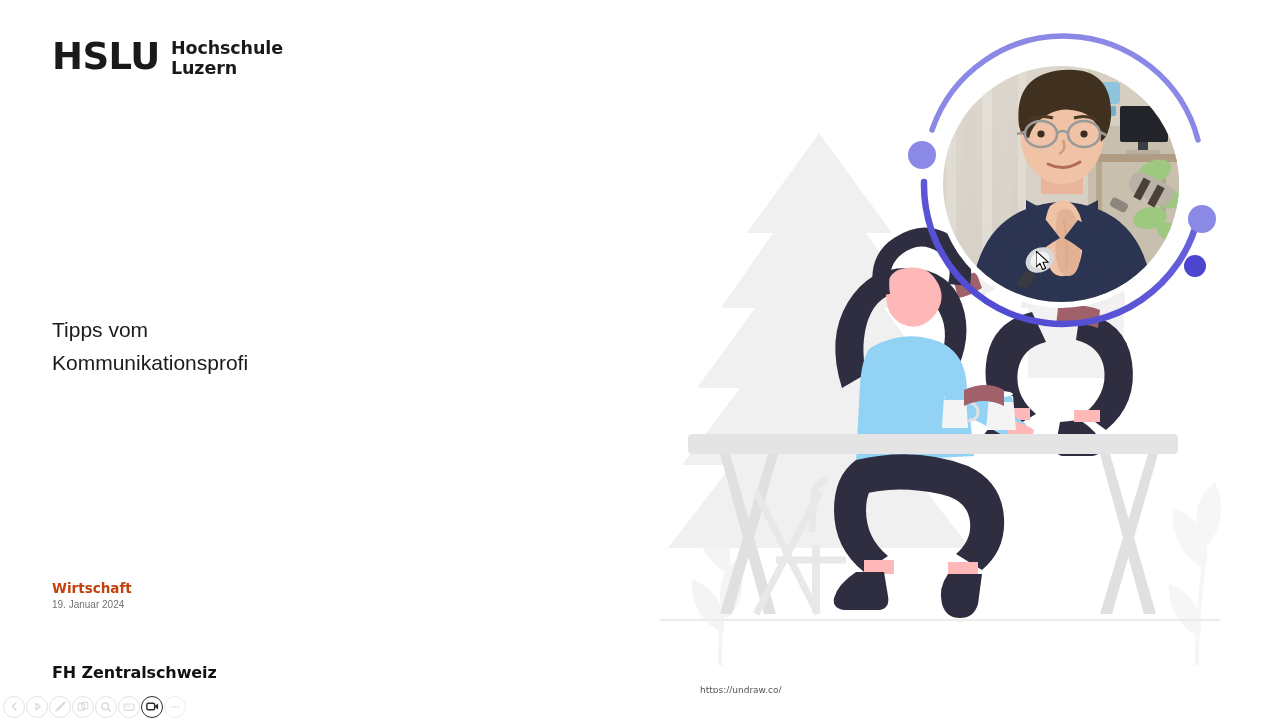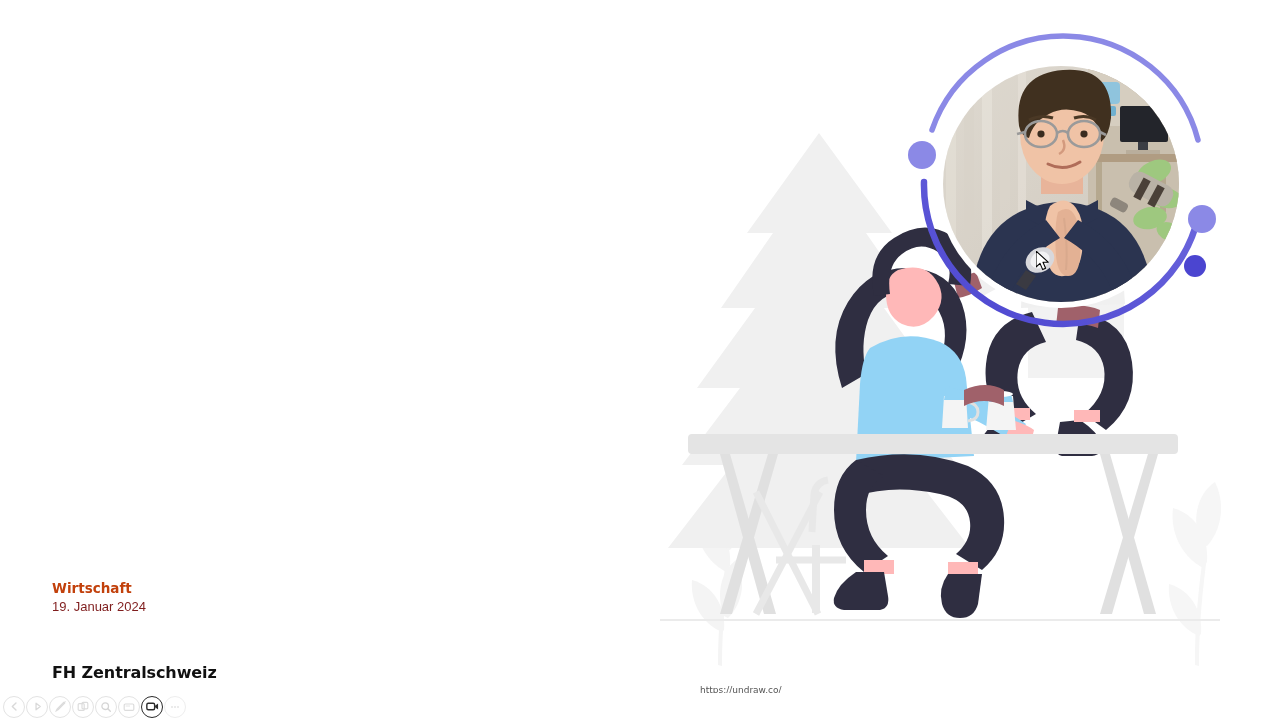--- a/index.html
+++ b/index.html
@@ -93,23 +93,23 @@
     top: 580px;
     font-family: "DejaVu Sans", sans-serif;
     font-size: 13.5px;
     font-weight: 700;
     color: #c2410c;
   }
   .meta-date {
     position: absolute;
     left: 52px;
     top: 599px;
-    font-size: 13px;
+    font-size: 10px;
     font-weight: 400;
-    color: #7f1d1d;
+    color: #737373;
   }
   .meta-org {
     position: absolute;
     left: 52px;
     top: 663px;
     font-family: "DejaVu Sans", sans-serif;
     font-size: 16px;
     font-weight: 700;
     color: #111111;
     letter-spacing: -0.1px;
@@ -184,21 +184,30 @@
   }
   .tbtn.faint { border-color: #eeeeee; }
 </style>
 </head>
 <body>
 
 <div id="app">
 
   <div class="slide">
 
-
+    <div class="logo">
+      <div class="logo-mark">HSLU</div>
+      <div class="logo-words">
+        <span>Hochschule</span>
+        <span>Luzern</span>
+      </div>
+    </div>
+
+    <div class="subtitle">Tipps vom
+Kommunikationsprofi</div>
 
     <div class="meta-dept">Wirtschaft</div>
     <div class="meta-date">19. Januar 2024</div>
     <div class="meta-org">FH Zentralschweiz</div>
 
     <div class="illustration">
       <svg width="620" height="573" viewBox="0 0 620 573" xmlns="http://www.w3.org/2000/svg">
 
         <g fill="#f4f4f4">
           <path d="M58 545 C58 505 62 470 66 440 L70 440 C66 472 62 506 62 546 Z"></path>

